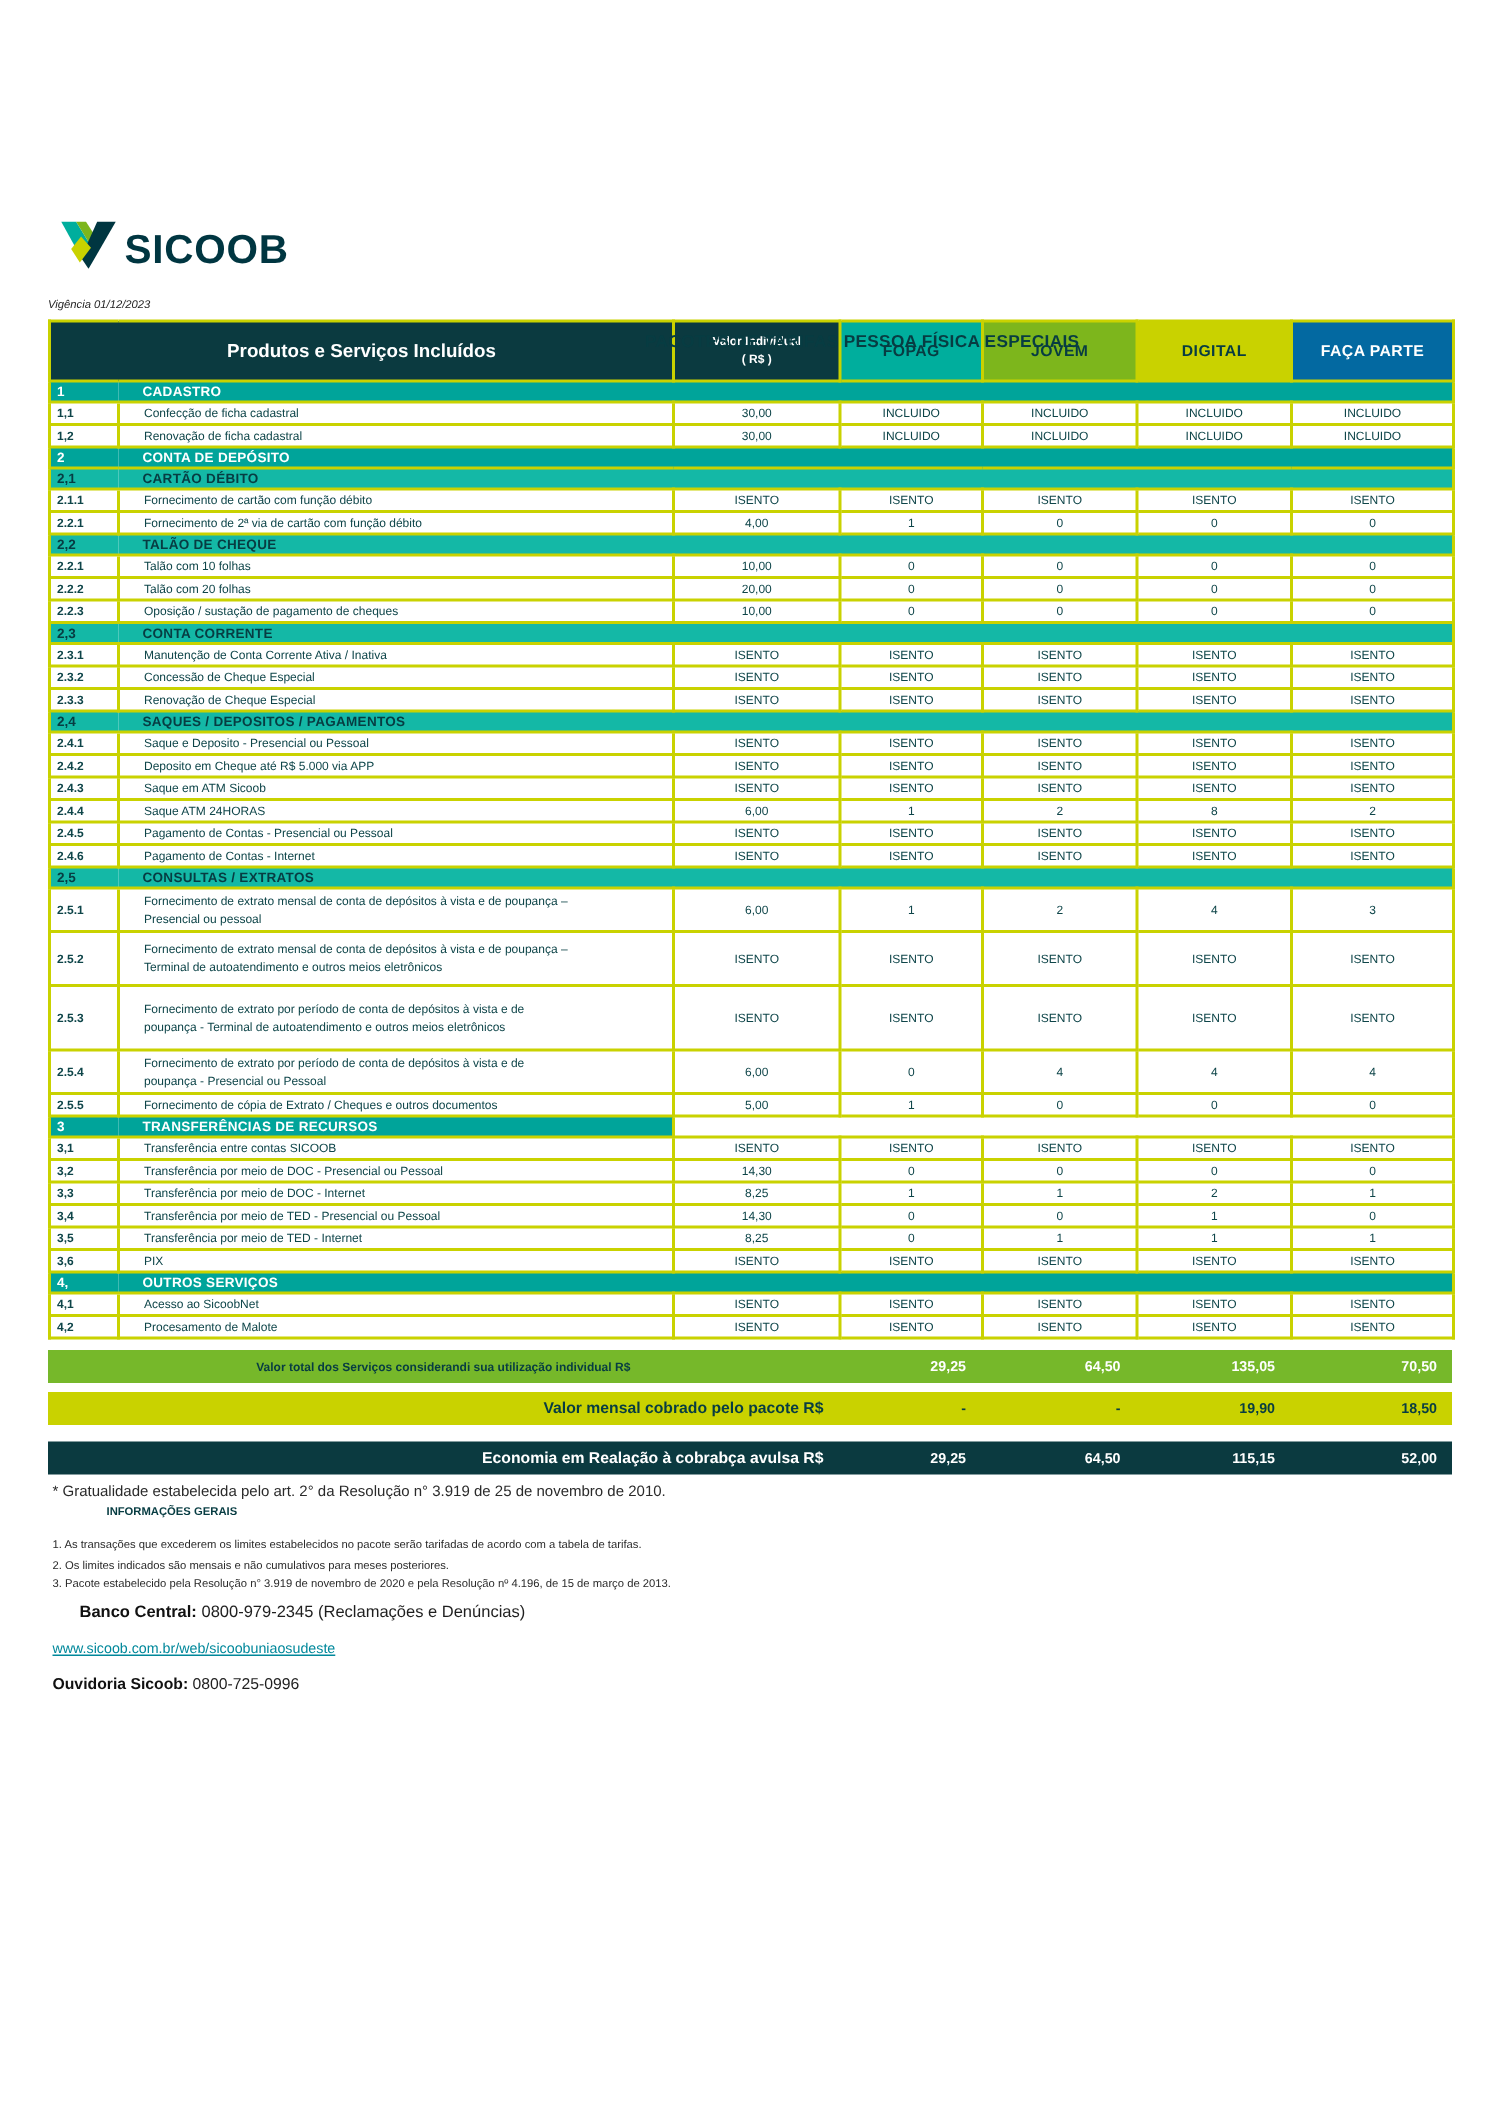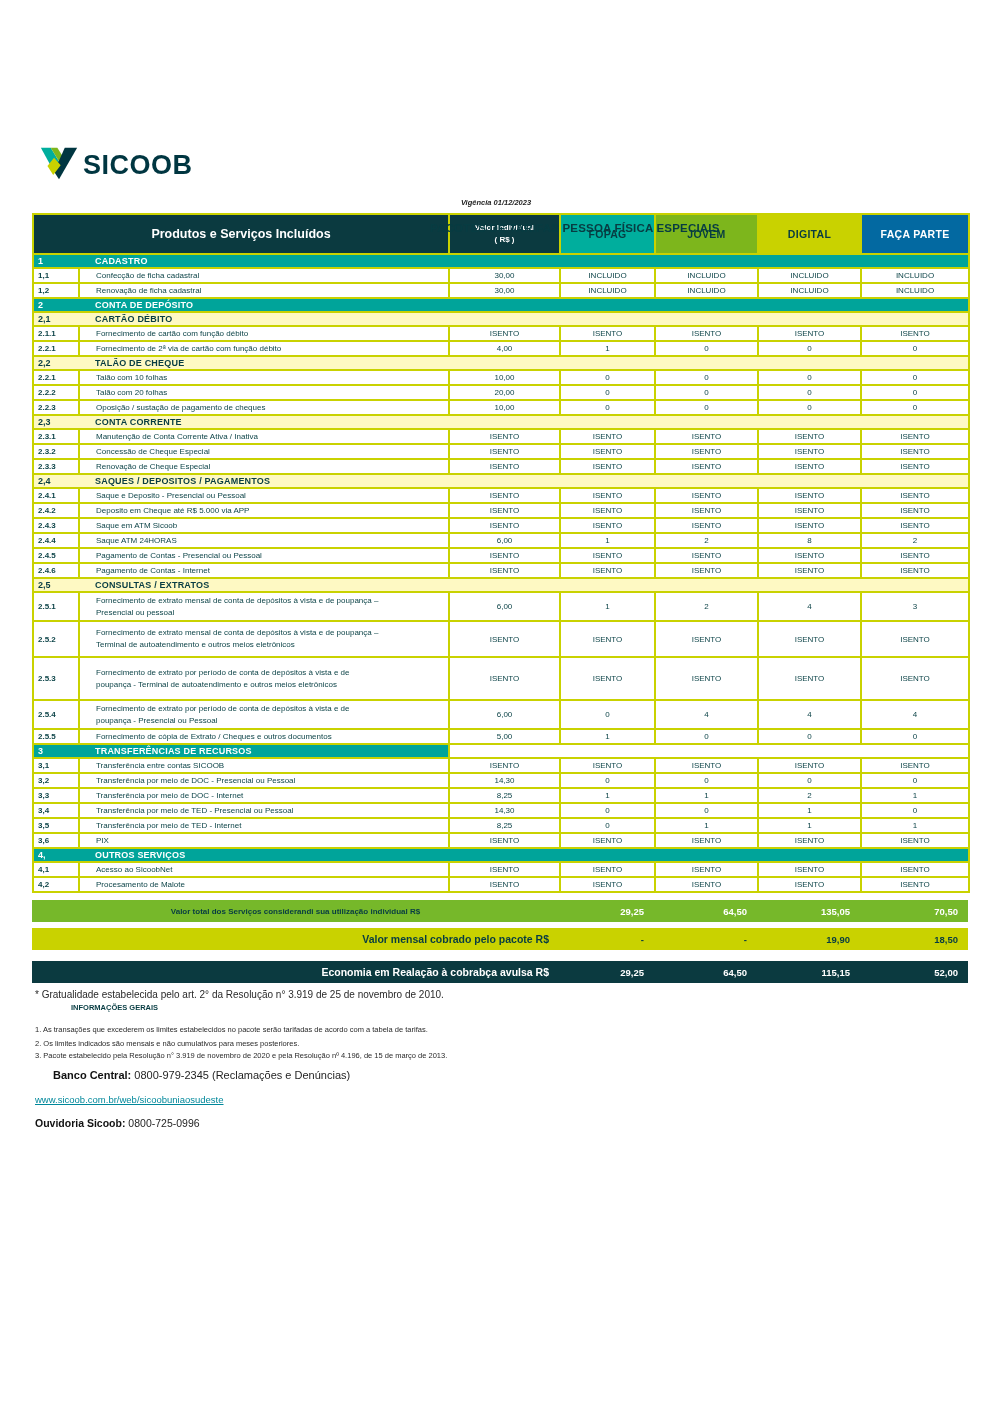--- a/index.html
+++ b/index.html
@@ -7,22 +7,22 @@
   body {
     width:1000px; height:1414px; position:relative; overflow:hidden;
     font-family:"Liberation Sans", sans-serif; color:#0e4549;
   }
   
   .doc-header { position:relative; height:213px;padding-left:25px; }
   .logo { position:absolute; left:40px; top:147px; display:flex; align-items:center; gap:5px; }
   .brand-text { font-size:27px; font-weight:bold; color:#003641; letter-spacing:0.5px; line-height:1; }
   .doc-title { position:absolute; left:430px; top:179px; width:440px; text-align:left;
     font-size:11.5px; font-weight:bold; color:#073c42; letter-spacing:0.2px;margin-top:43px; }
-  .validity { position:absolute; left:32px; top:198px; width:936px; text-align:center;
-    font-size:7.5px; font-weight:bold; font-style:italic; color:#1f1f1f; padding-right:8px; }
+  .validity { position:absolute; left:32px; top:198px; width:936px; text-align:left;
+    font-size:7.5px; font-weight:normal; font-style:italic; color:#1f1f1f; padding-right:8px; }
   
   table.tariff { margin-left:32px; width:936px; border-collapse:collapse; table-layout:fixed; }
   table.tariff td, table.tariff th { border:2px solid #C9D200; vertical-align:middle; }
   th.h-products { background:#0b3a40; color:#ffffff; font-size:12.5px; font-weight:bold; height:40px; text-align:center; }
   th.h-valor { background:#0b3a40; color:#ffffff; font-size:8px; font-weight:bold; text-align:center; line-height:1.5; }
   th.h-pkg { font-size:10.5px; font-weight:bold; text-align:center; letter-spacing:0.3px; }
   th.h-fopag { background:#00AE9D; color:#073c42; }
   th.h-jovem { background:#7DB61C; color:#073c42; }
   th.h-digital { background:#C9D200; color:#073c42; }
   th.h-faca { background:#0369a1; color:#ffffff; }
@@ -30,21 +30,21 @@
   td.c-desc { font-size:8px; padding-left:16px; white-space:pre-line; line-height:1.45; color:#0e4549; }
   td.c-val { font-size:8px; text-align:center; color:#0e4549; }
   tr.section-full td, tr.section-partial td.sec-teal, tr.section-partial td.c-num.sec-teal {
     background:#00A49A; color:#ffffff; }
   tr.section-full td.c-num, tr.section-partial td.c-num { font-size:9px; font-weight:bold; height:14px; }
   td.sec-label { font-size:9px; font-weight:bold; padding-left:16px; letter-spacing:0.2px; }
   tr.section-full td.c-num, tr.subsection td.c-num { border-right:none; }
   tr.section-full td.sec-label, tr.subsection td.sec-label { border-left:none; }
   tr.section-partial td.c-num { border-right:none; }
   tr.section-partial td.sec-label { border-left:none; }
-  tr.subsection td { background:#fef9c3; color:#073c42; }
+  tr.subsection td { background:#14b8a6; color:#073c42; }
   tr.subsection td.c-num { font-size:9px; font-weight:bold; height:14px; }
   td.sec-blank { background:#ffffff; }
   tr.row-2-5-1 td, tr.row-2-5-4 td { height:29px; }
   tr.row-2-5-2 td { height:36px; }
   tr.row-2-5-3 td { height:43px; }
   
   .summary { margin-left:32px; width:936px; }
   .summary-row { display:grid; grid-template-columns:527px 95px 103px 103px 108px;
     height:22px; align-items:center; }
   .summary-row .s-val { text-align:right; padding-right:10px; font-weight:bold; font-size:9.5px; }

